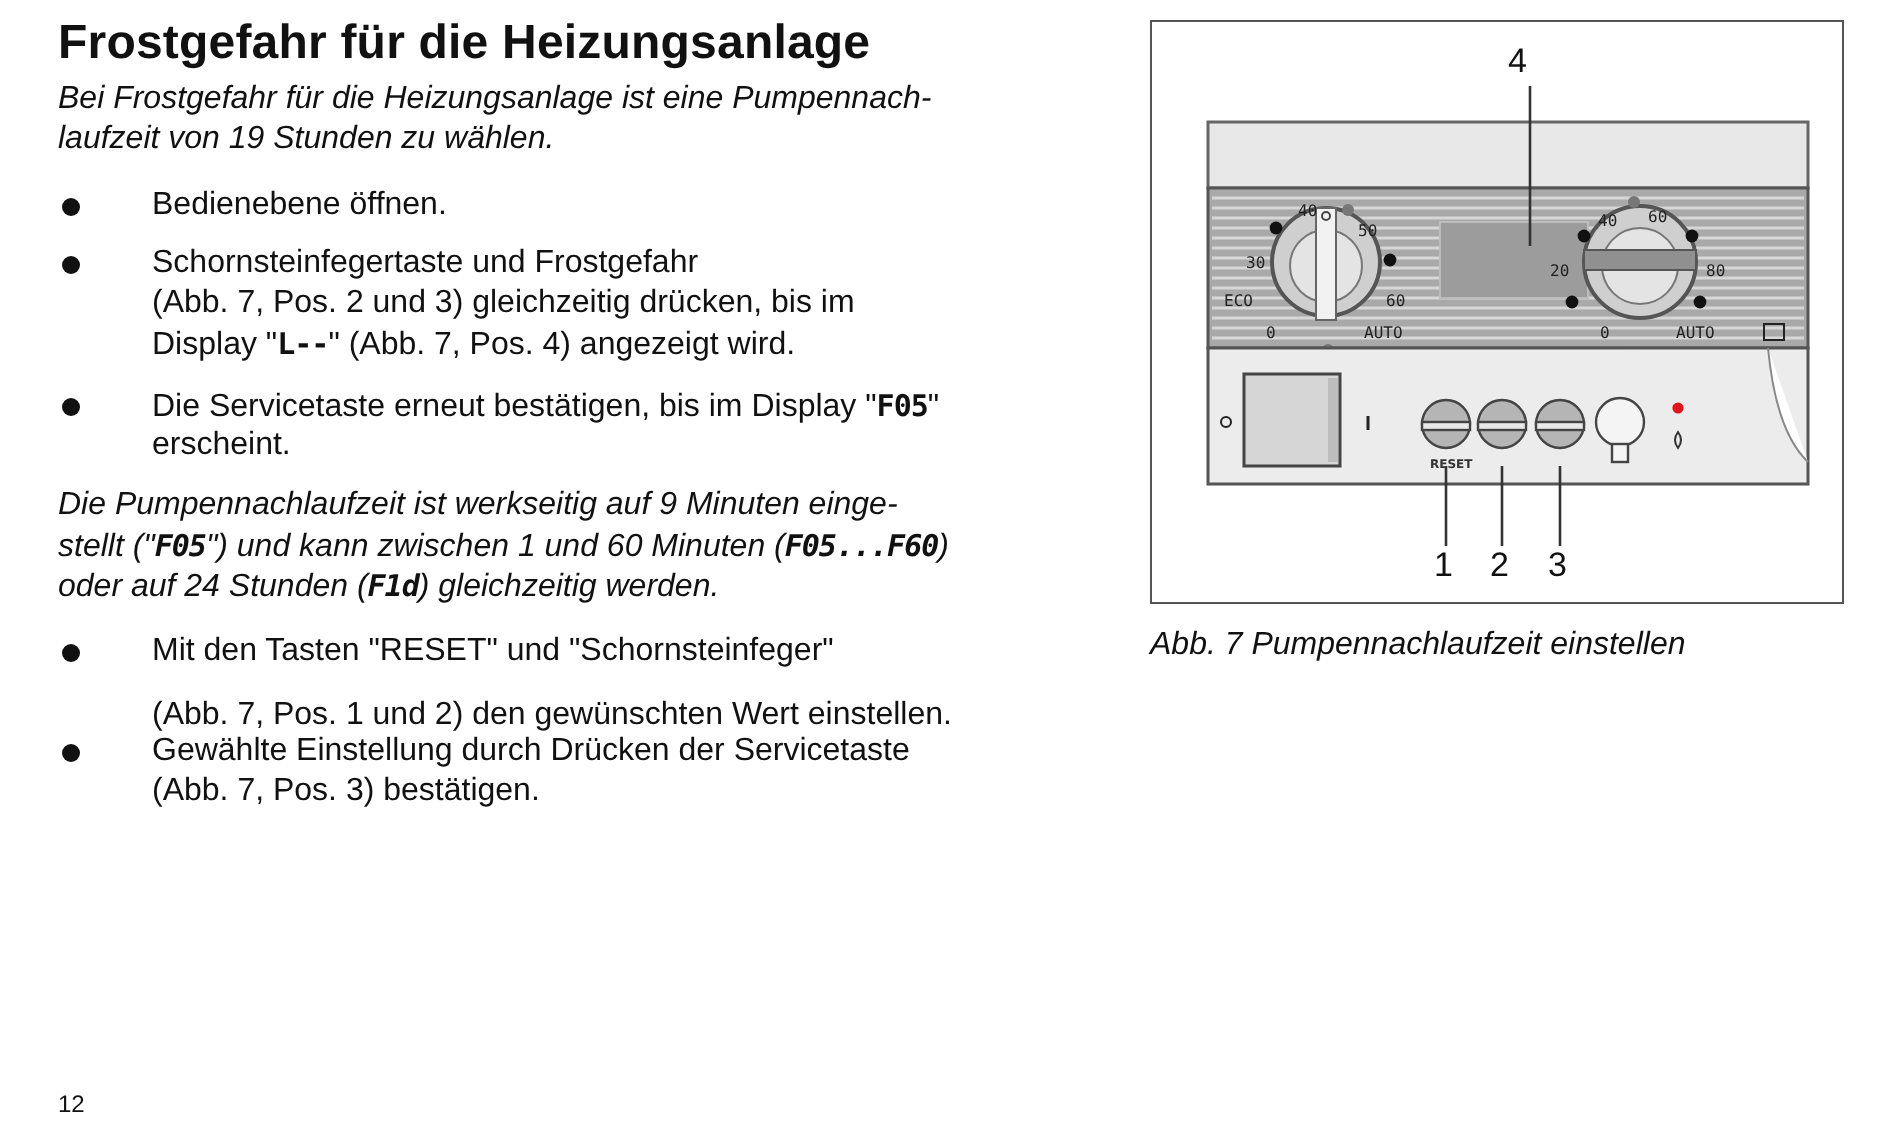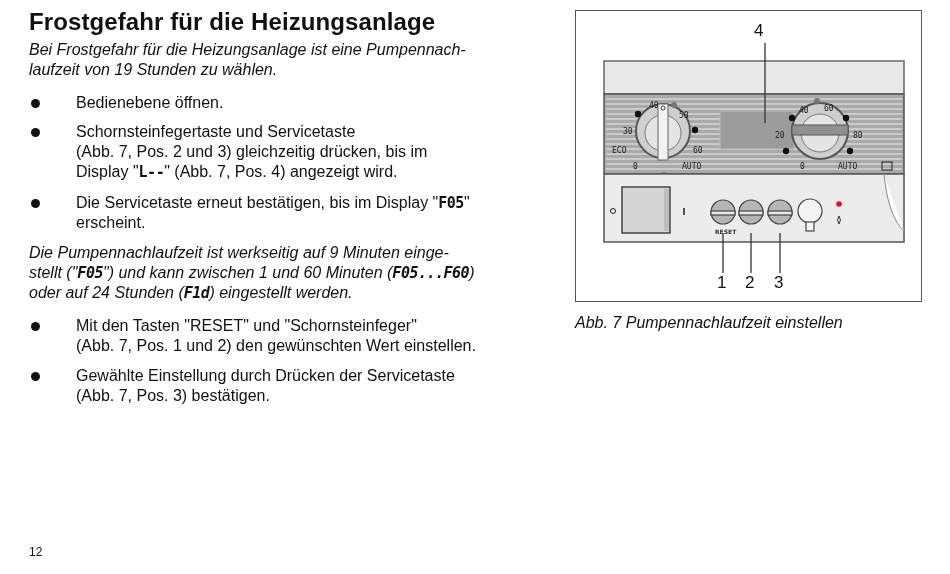--- a/index.html
+++ b/index.html
@@ -25,39 +25,39 @@
   <div class="p" style="top:40px">Bei Frostgefahr für die Heizungsanlage ist eine Pumpennach-</div>
   <div class="p" style="top:60px">laufzeit von 19 Stunden zu wählen.</div>
 
   <div class="bullet" style="top:93px">
     <span class="dot"></span>
     <span class="txt">Bedienebene öffnen.</span>
   </div>
 
   <div class="bullet" style="top:122px">
     <span class="dot"></span>
-    <span class="txt">Schornsteinfegertaste und Servicetaste</span>
+    <span class="txt">Schornsteinfegertaste und Frostgefahr</span>
     <span class="txt" style="top:20px">(Abb. 7, Pos. 2 und 3) gleichzeitig drücken, bis im</span>
     <span class="txt" style="top:40px"><span>Display "</span><span class="lcd">L--</span><span>" (Abb. 7, Pos. 4) angezeigt wird.</span></span>
   </div>
 
   <div class="bullet" style="top:193px">
     <span class="dot"></span>
     <span class="txt"><span>Die Servicetaste erneut bestätigen, bis im Display "</span><span class="lcd">F05</span><span>"</span></span>
     <span class="txt" style="top:20px">erscheint.</span>
   </div>
 
   <div class="p" style="top:243px">Die Pumpennachlaufzeit ist werkseitig auf 9 Minuten einge-</div>
   <div class="p" style="top:263px"><span>stellt ("</span><span class="lcd">F05</span><span>") und kann zwischen 1 und 60 Minuten (</span><span class="lcd">F05...F60</span><span>)</span></div>
-  <div class="p" style="top:283px"><span>oder auf 24 Stunden (</span><span class="lcd">F1d</span><span>) eingestellt werden.</span></div>
+  <div class="p" style="top:283px"><span>oder auf 24 Stunden (</span><span class="lcd">F1d</span><span>) gleichzeitig werden.</span></div>
 
   <div class="bullet" style="top:316px">
     <span class="dot"></span>
     <span class="txt">Mit den Tasten "RESET" und "Schornsteinfeger"</span>
-    <span class="txt" style="top:20px">(Abb. 7, Pos. 1 und 2) den gewünschten Wert einstellen.</span>
+    <span class="txt" style="top:32px">(Abb. 7, Pos. 1 und 2) den gewünschten Wert einstellen.</span>
   </div>
 
   <div class="bullet" style="top:366px">
     <span class="dot"></span>
     <span class="txt">Gewählte Einstellung durch Drücken der Servicetaste</span>
     <span class="txt" style="top:20px">(Abb. 7, Pos. 3) bestätigen.</span>
   </div>
 </div>
 
 <div class="fig">

